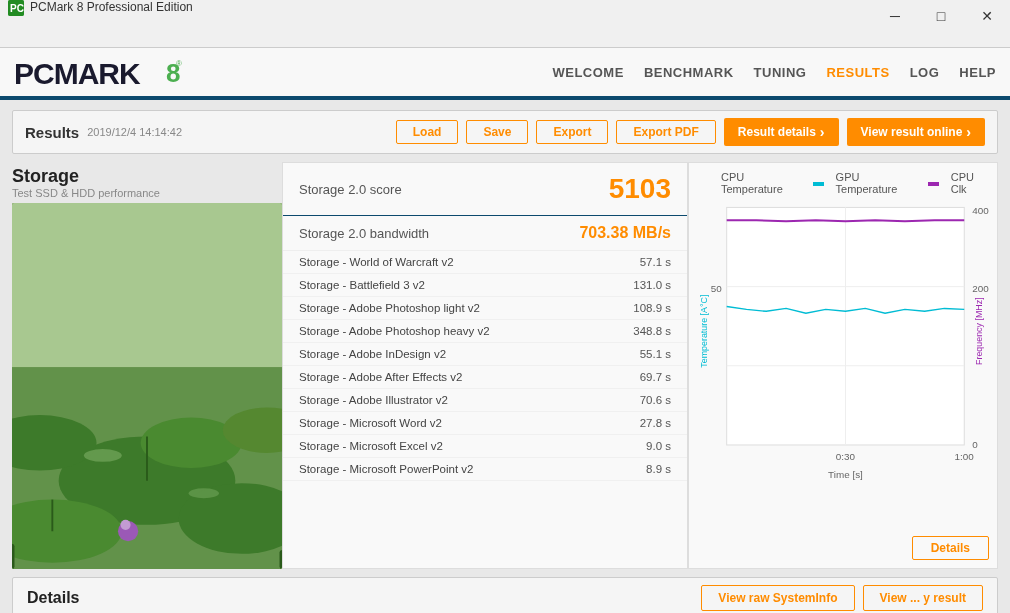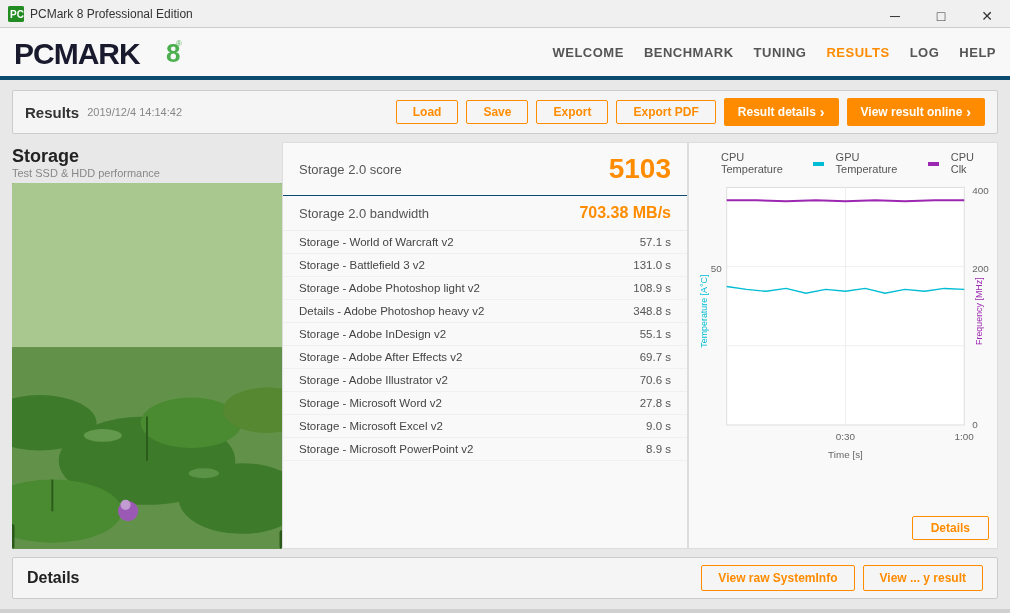--- a/index.html
+++ b/index.html
@@ -1,23 +1,23 @@
 <!DOCTYPE html>
 <html><head>
   <meta charset="utf-8">
   <style>
     * { margin: 0; padding: 0; box-sizing: border-box; }
     body { width: 1010px; height: 613px; font-family: 'Segoe UI', Arial, sans-serif; background: #d0d0d0; overflow: hidden; }
 
     
     .titlebar {
       background: #f0f0f0;
-      height: 28px;
+      height: 48px;
       display: flex;
-      align-items: center;
+      align-items: flex-start;
       padding: 0 8px;
       border-bottom: 1px solid #ccc;
       position: relative;
     }
     .titlebar-icon {
       width: 16px; height: 16px; background: #4caf50; border-radius: 2px;
       margin-right: 6px; display: flex; align-items: center; justify-content: center;
       font-size: 10px; color: white; font-weight: bold;
     }
     .titlebar-title { font-size: 12px; color: #333; }
@@ -255,21 +255,21 @@
       </div>
       <div class="bench-row">
         <span class="bench-name">Storage - Battlefield 3 v2</span>
         <span class="bench-val">131.0 s</span>
       </div>
       <div class="bench-row">
         <span class="bench-name">Storage - Adobe Photoshop light v2</span>
         <span class="bench-val">108.9 s</span>
       </div>
       <div class="bench-row">
-        <span class="bench-name">Details - Adobe Photoshop heavy v2</span>
+        <span class="bench-name">Storage - Adobe Photoshop heavy v2</span>
         <span class="bench-val">348.8 s</span>
       </div>
       <div class="bench-row">
         <span class="bench-name">Storage - Adobe InDesign v2</span>
         <span class="bench-val">55.1 s</span>
       </div>
       <div class="bench-row">
         <span class="bench-name">Storage - Adobe After Effects v2</span>
         <span class="bench-val">69.7 s</span>
       </div>

